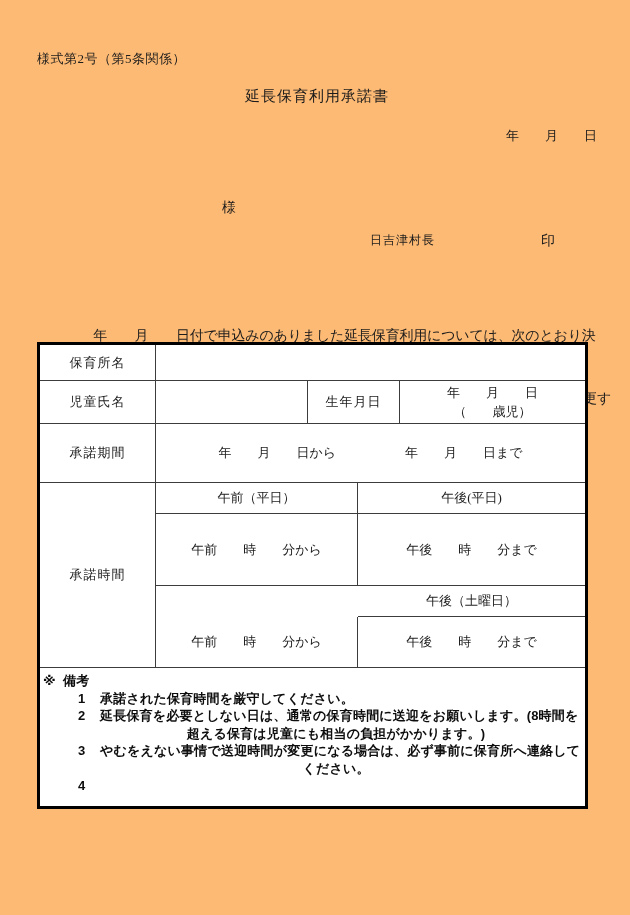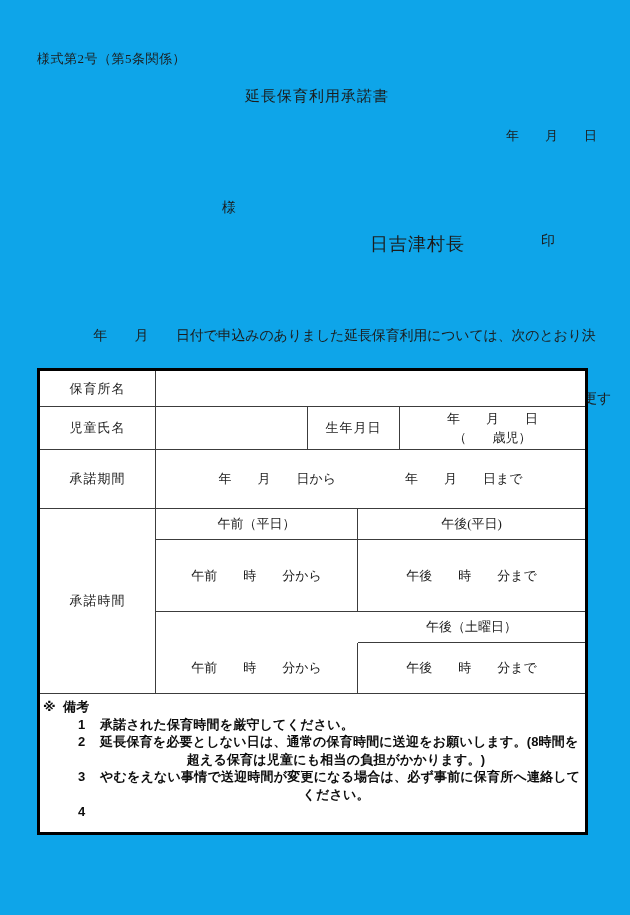--- a/index.html
+++ b/index.html
@@ -1,42 +1,42 @@
 <!DOCTYPE html>
 <html><head>
 <meta charset="utf-8">
 <style>
   html,body { margin:0; padding:0; background:#ffffff; }
   .page {
     position:relative;
     width:630px; height:915px;
-    background:#0ea5e9;
+    background:#fdba74;
     font-family:"Liberation Serif","DejaVu Serif",serif;
     color:#1c1c1c;
     overflow:hidden;
   }
   .abs { position:absolute; white-space:pre; }
 
   .form-number { left:37px; top:50px; font-size:13px; letter-spacing:0.5px; }
   .doc-title  { left:2px; top:87px; width:630px; text-align:center; font-size:15px; letter-spacing:1px; }
   .date-line  { right:33px; top:127px; font-size:13px; }
   .addressee  { left:222px; top:199px; font-size:14px; }
-  .mayor      { left:370px; top:232px; font-size:18px; letter-spacing:1px;text-align:right; }
+  .mayor      { left:370px; top:232px; font-size:12px; letter-spacing:1px;text-align:right; }
   .seal       { left:541px; top:232px; font-size:14px; }
 
   .body-par {
     left:38px; top:283px; width:556px;
     font-size:14px; line-height:21px; letter-spacing:-0.2px;
     white-space:pre-wrap;
   }
   .body-par div { white-space:pre; }
 
   
   .doc-table {
-    position:absolute; left:37px; top:368px;
+    position:absolute; left:37px; top:342px;
     width:551px; height:467px;
     border:3px solid #000;
     box-sizing:border-box;
     display:grid;
     grid-template-columns:116px 152px 50px 42px 1fr;
     grid-template-rows:36px 43px 59px 31px 72px 31px 51px 1fr;
     background:#fff;
     font-size:13px;
   }
   .cell {

